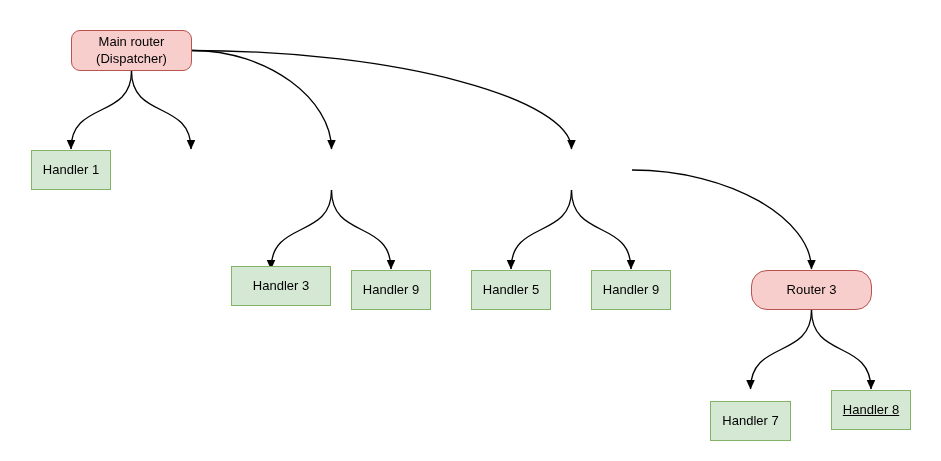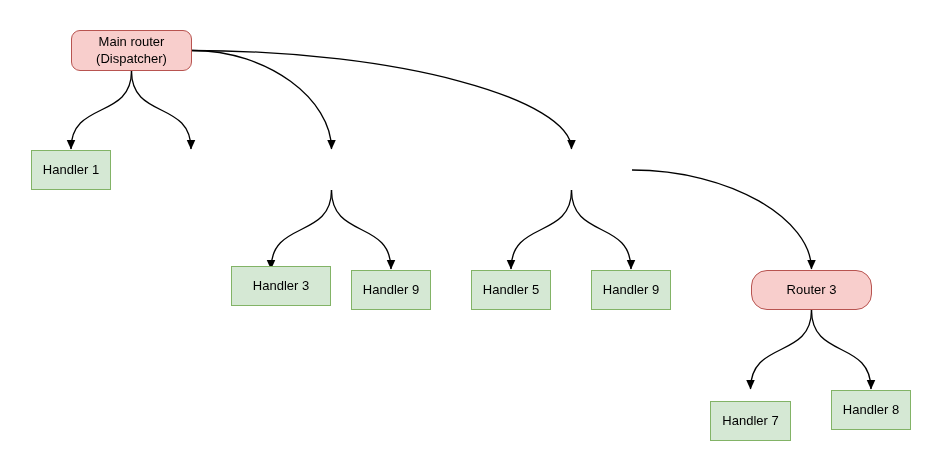--- a/index.html
+++ b/index.html
@@ -75,15 +75,15 @@
 
   <div class="node router" style="left: 71px; top: 30px; width: 121px; height: 41px;">Main router
 (Dispatcher)</div>
   <div class="node handler" style="left: 31px; top: 150px; width: 80px; height: 40px;">Handler 1</div>
   <div class="node handler" style="left: 231px; top: 266px; width: 100px; height: 40px;">Handler 3</div>
   <div class="node handler" style="left: 351px; top: 270px; width: 80px; height: 40px;">Handler 9</div>
   <div class="node handler" style="left: 471px; top: 270px; width: 80px; height: 40px;">Handler 5</div>
   <div class="node handler" style="left: 591px; top: 270px; width: 80px; height: 40px;">Handler 9</div>
   <div class="node router" style="left: 751px; top: 270px; width: 121px; height: 40px; border-radius: 16px;">Router 3</div>
   <div class="node handler" style="left: 710px; top: 390px; width: 81px; height: 40px; margin-top: 11px;">Handler 7</div>
-  <div class="node handler" style="left: 831px; top: 390px; width: 80px; height: 40px;">Handler 8</div>
+  <div class="node handler" style="left: 831px; top: 390px; width: 80px; height: 40px; text-decoration: underline;">Handler 8</div>
 
 </div>
 
 </body></html>

